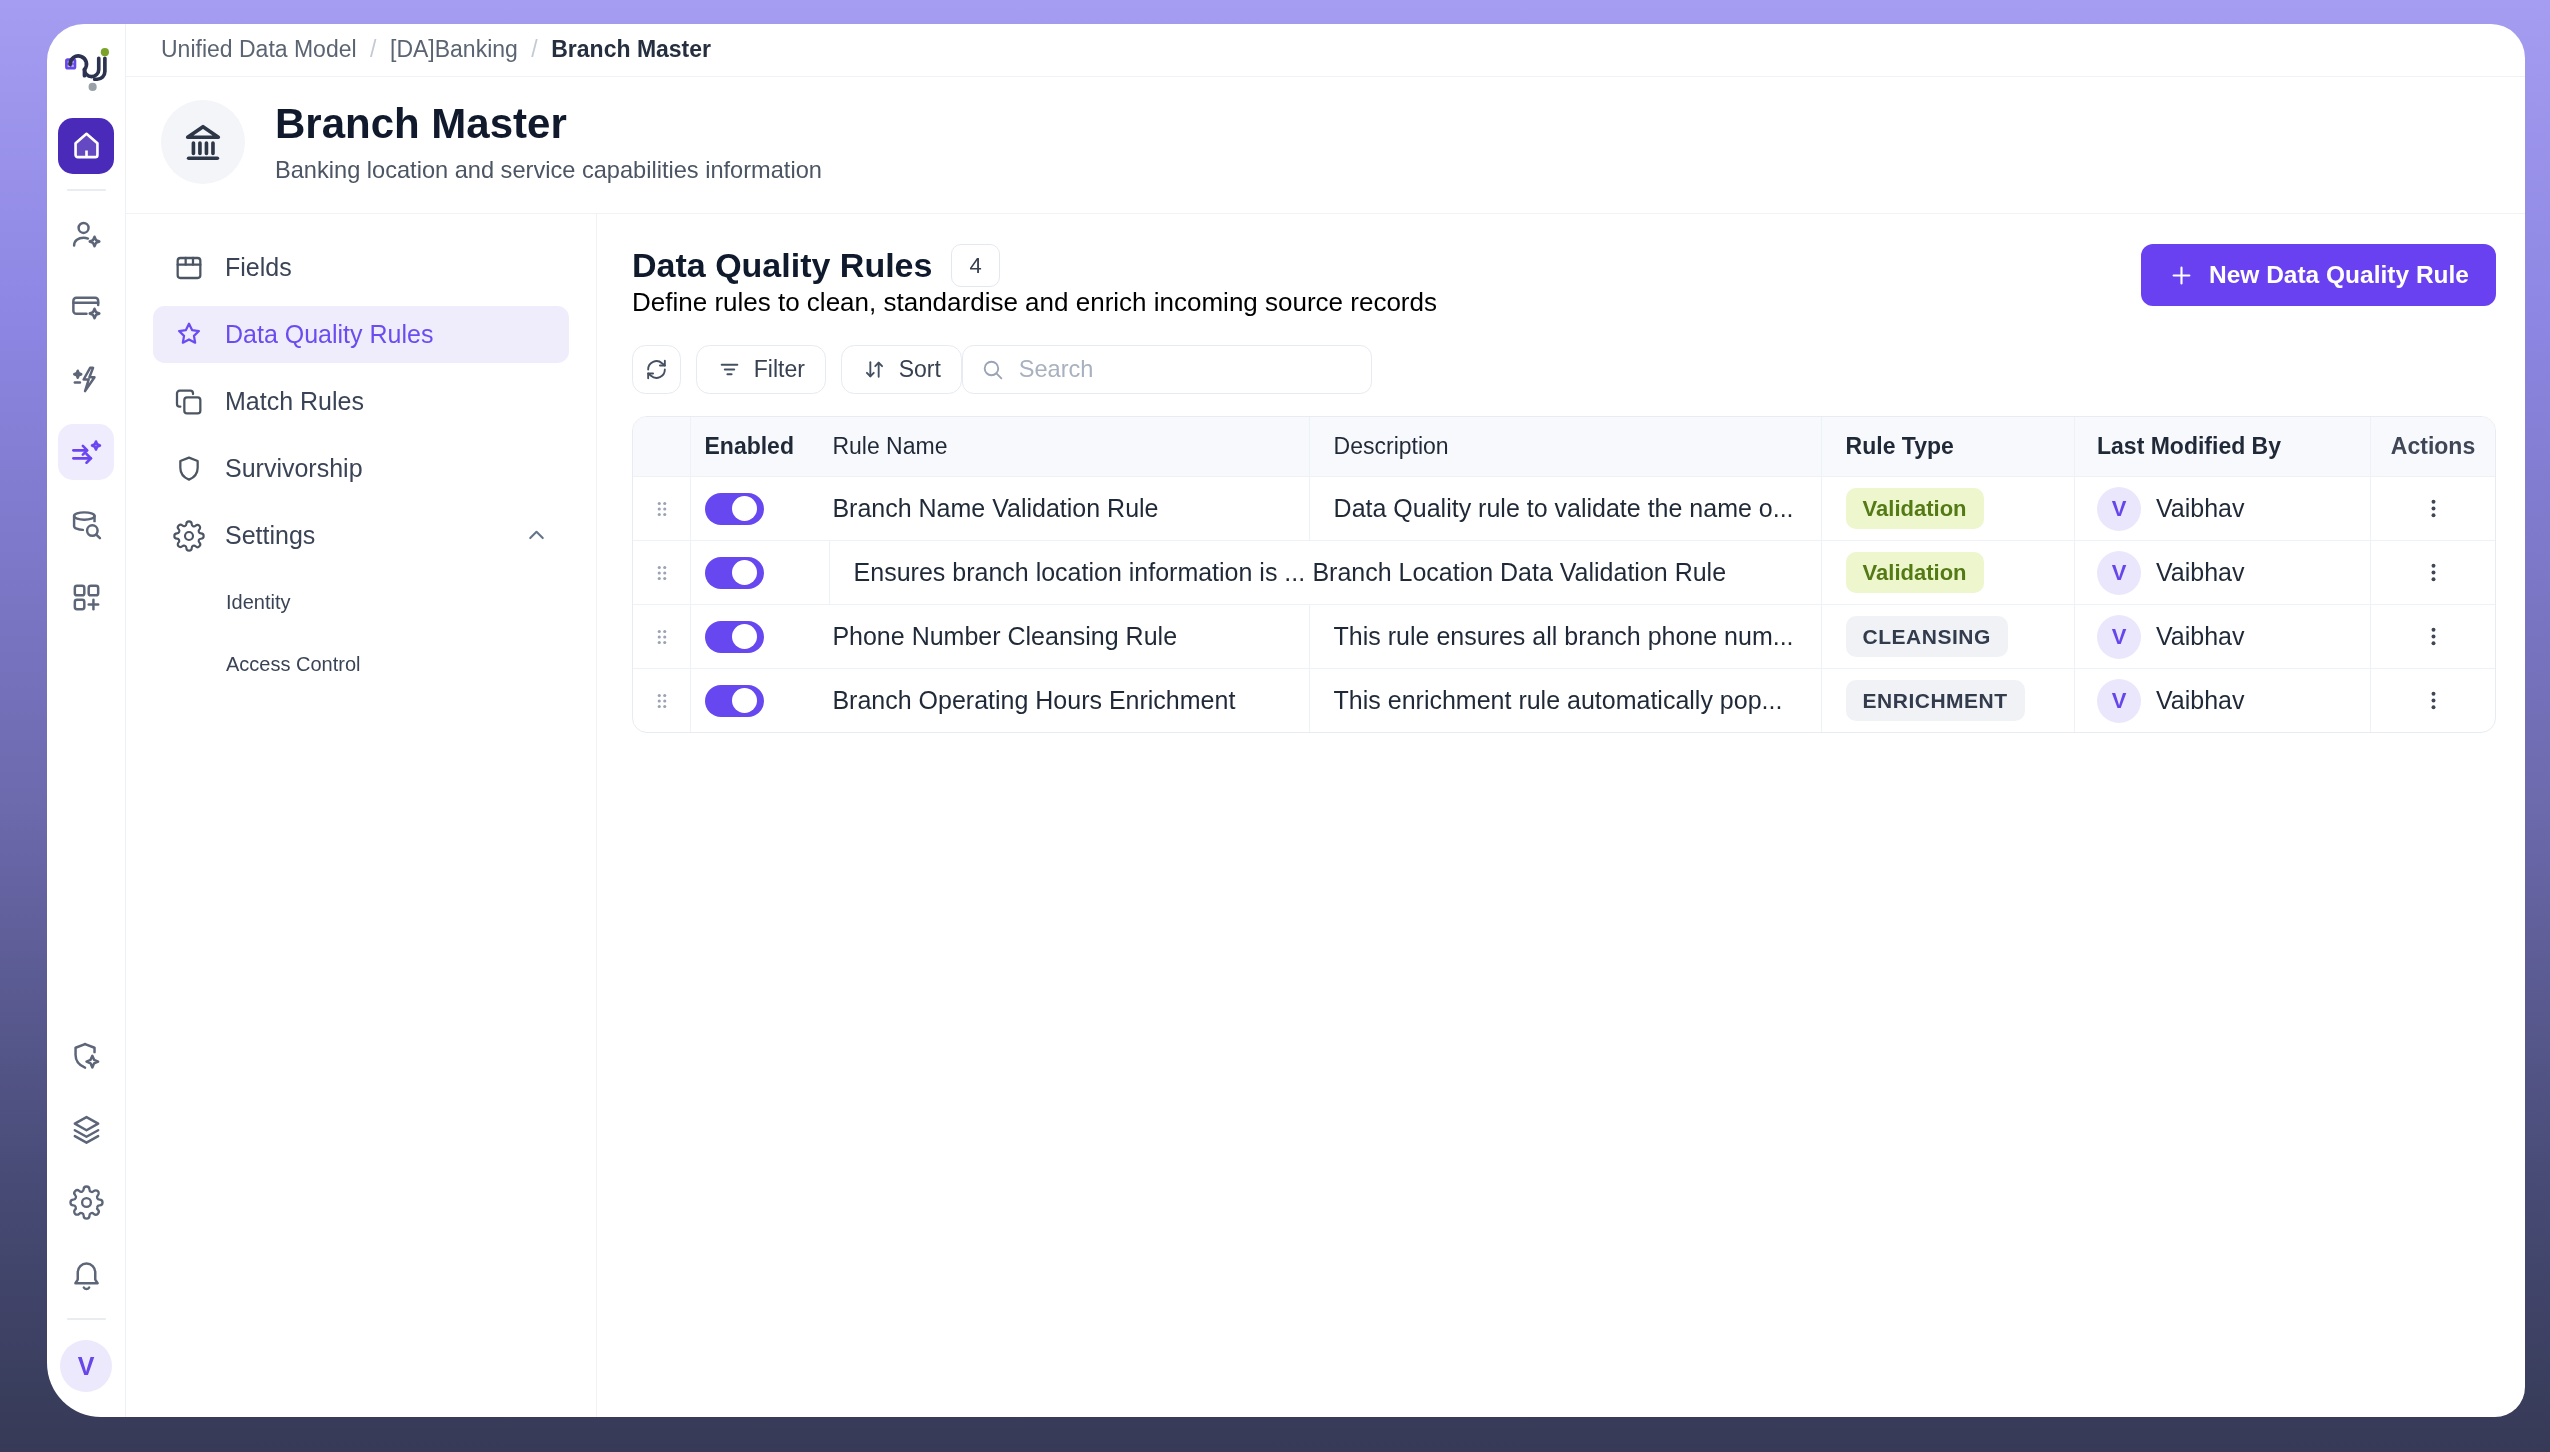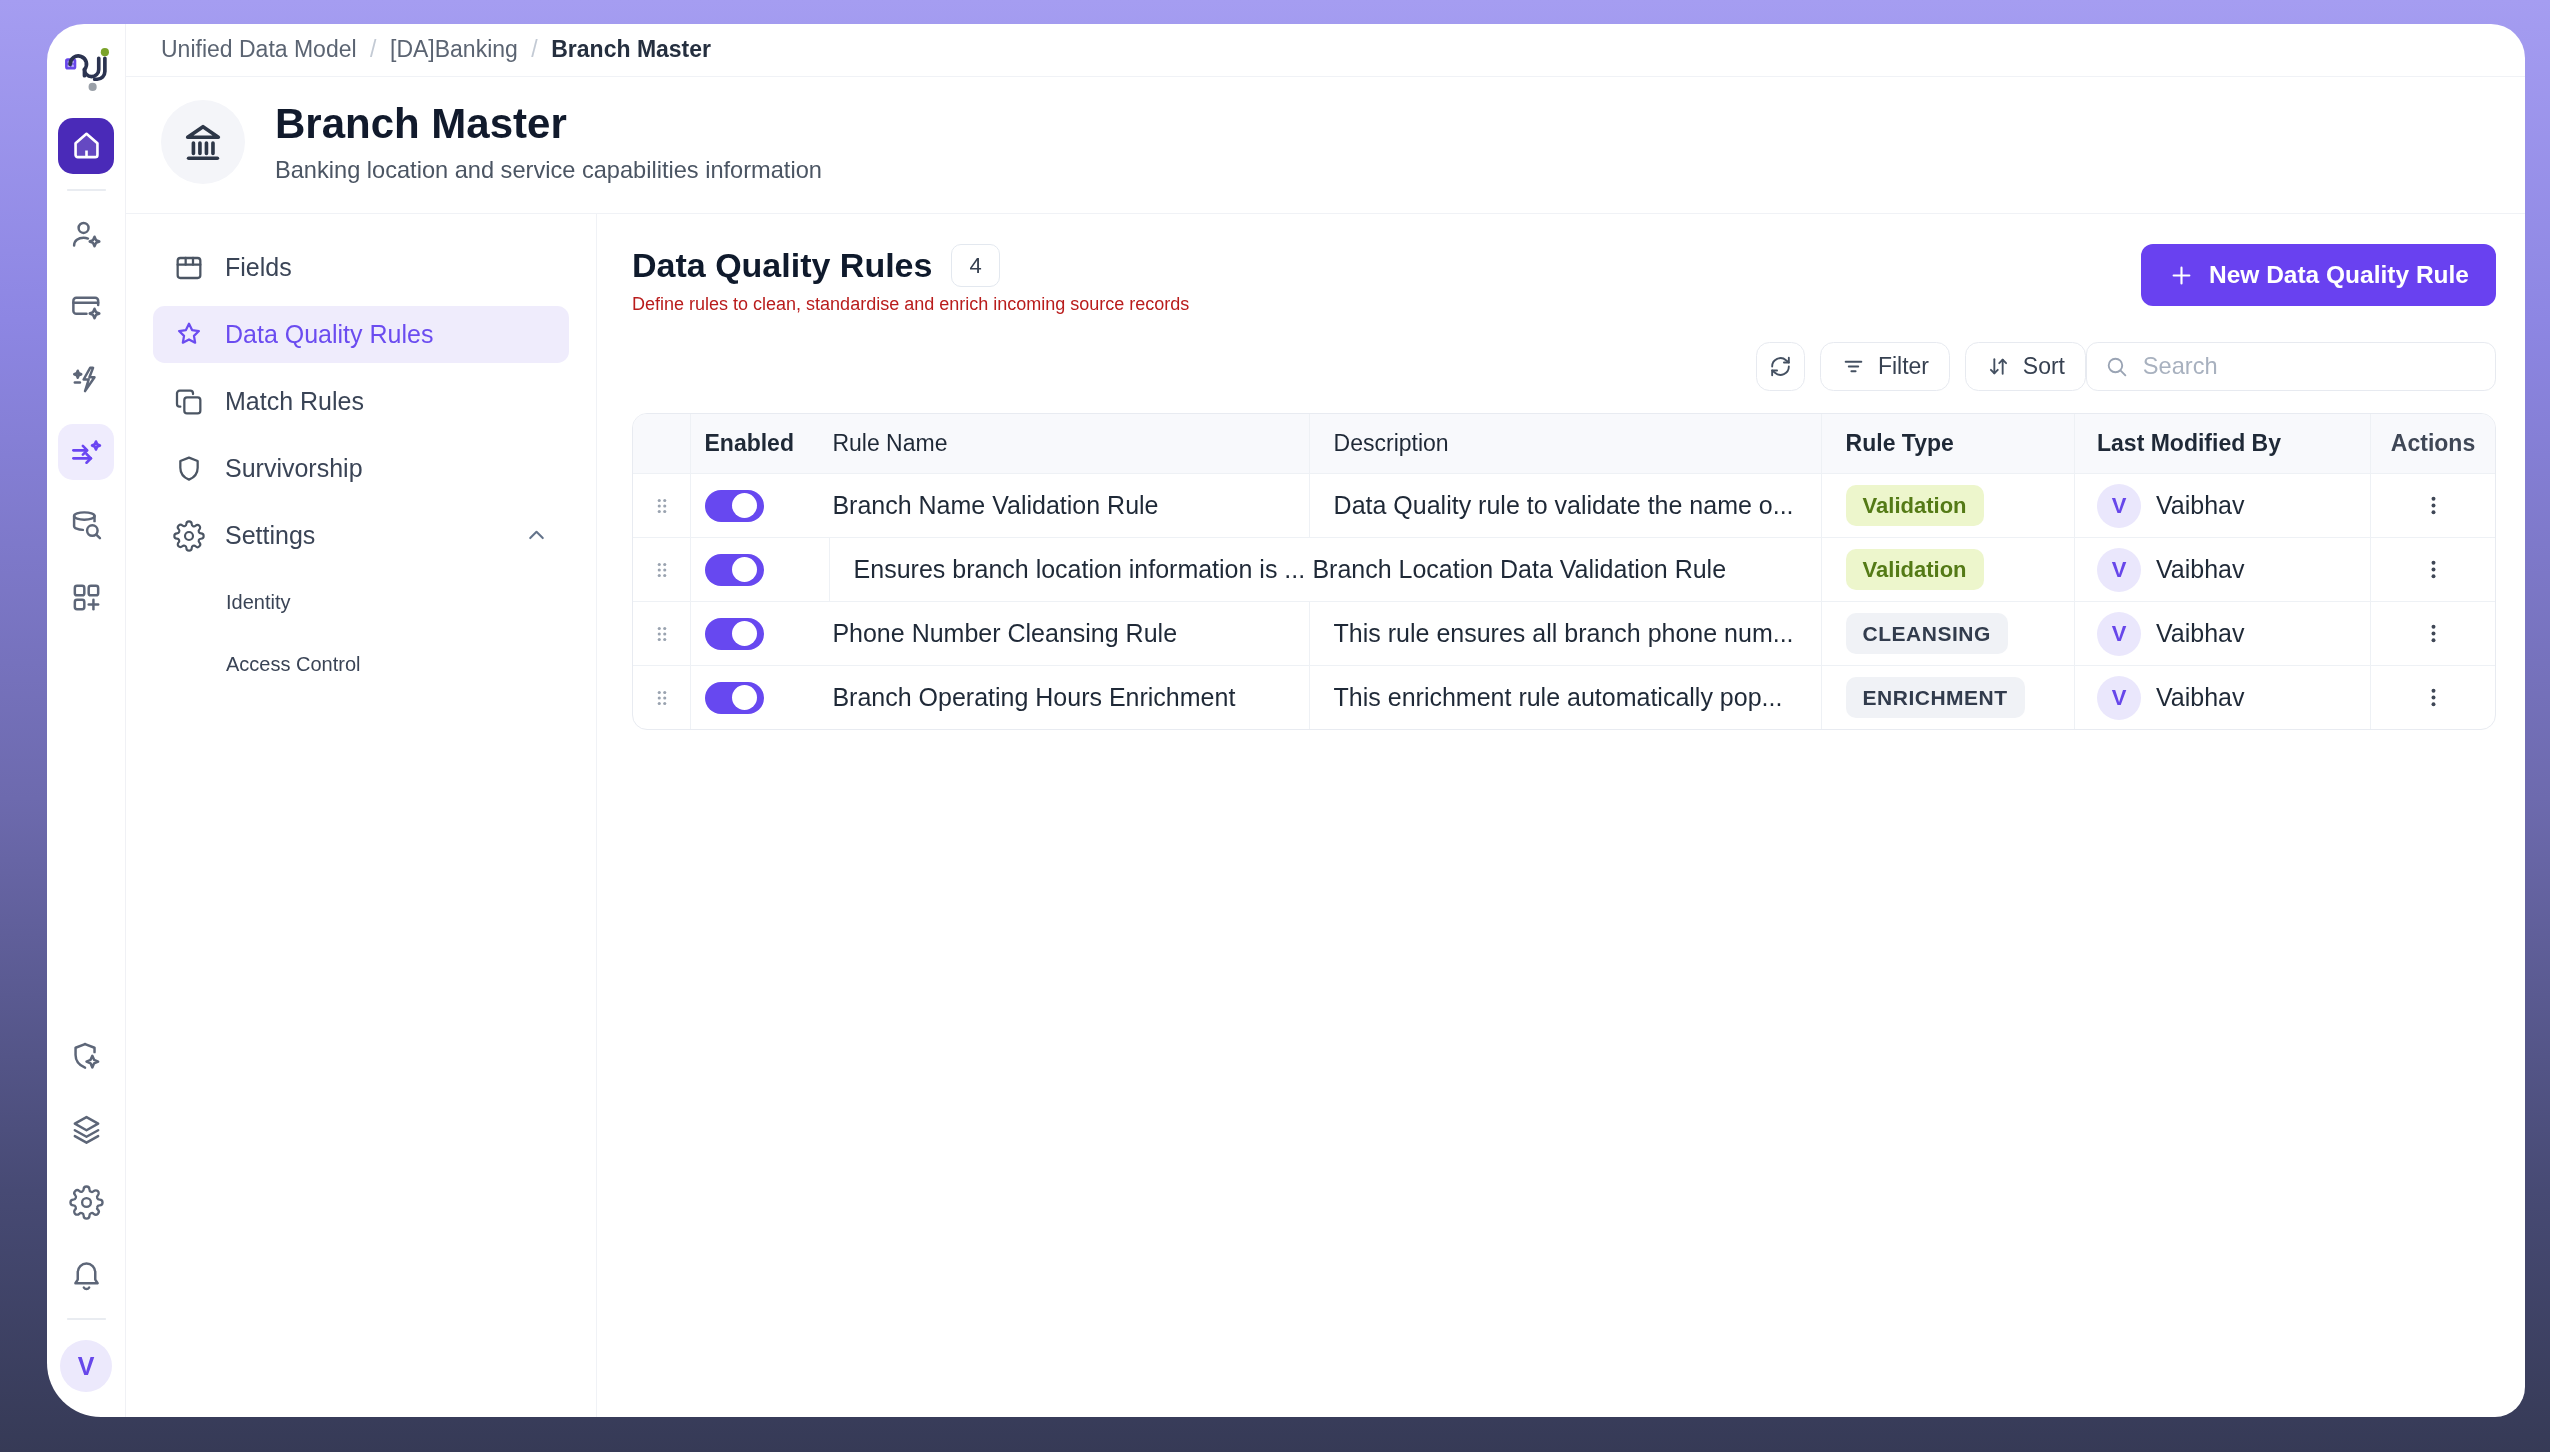--- a/index.html
+++ b/index.html
@@ -41,24 +41,24 @@
   .nav-item.active{background:#efecfc;color:#6b4cf0;font-weight:500;}
   .nav-item.active svg{color:#6b4cf0;}
   .nav-item .chev{margin-left:auto;color:#64748b;width:25px;height:25px;flex:0 0 25px;}
   .nav-sub{display:flex;align-items:center;height:56px;padding-left:73px;font-size:20px;color:#3a4456;border-radius:11.8px;margin-bottom:6.8px;cursor:pointer;}
   
   .main{flex:1;padding:30px 29px 0 35px;min-width:0;box-sizing:border-box;}
   .main-top{display:flex;justify-content:space-between;align-items:flex-start;}
   .heading-row{display:flex;align-items:center;gap:18.6px;}
   .main-heading{font-size:34px;font-weight:700;color:#0f1a2c;margin:0;}
   .count-badge{min-width:23.6px;height:41px;border:1.7px solid #e3e8ef;border-radius:10px;display:flex;align-items:center;justify-content:center;font-size:22px;color:#374151;padding:0 11.8px;background:#fff;}
-  .main-desc{font-size:18px;color:#b91c1c;margin-top:7px;}
+  .main-desc{font-size:26px;color:#000000;margin-top:0;}
   .new-btn{height:62px;background:#6941f0;color:#fff;border:none;border-radius:12px;font-size:24.5px;font-weight:600;display:flex;align-items:center;gap:13.5px;padding:0 27px;cursor:pointer;font-family:inherit;}
   .new-btn svg{width:27px;height:27px;}
-  .toolbar{display:flex;justify-content:flex-end;align-items:center;margin-top:27px;}
+  .toolbar{display:flex;justify-content:flex-start;align-items:center;margin-top:27px;}
   .tool-left{display:flex;gap:15px;}
   .tool-btn{height:49px;border:1.7px solid #e7eaf0;border-radius:13.5px;background:#fff;display:flex;align-items:center;gap:11.8px;padding:0 20px;font-size:23px;color:#374151;font-weight:500;cursor:pointer;font-family:inherit;}
   .tool-btn.icon-only{width:49px;padding:0;justify-content:center;}
   .tool-btn svg{width:25px;height:25px;color:#44506100;color:#445061;}
   .searchbox{width:410px;height:49px;border:1.7px solid #e7eaf0;border-radius:11.8px;display:flex;align-items:center;gap:11.8px;padding:0 17px;box-sizing:border-box;color:#9aa4b4;background:#fff;}
   .searchbox svg{width:25px;height:25px;flex:0 0 25px;}
   .searchbox input{border:none;outline:none;font-size:23.6px;color:#374151;width:100%;font-family:inherit;background:transparent;}
   .searchbox input::placeholder{color:#a8b1bf;}
   
   .table{margin-top:22px;border:1.7px solid #e8ebf1;border-radius:15px;overflow:hidden;background:#fff;}

